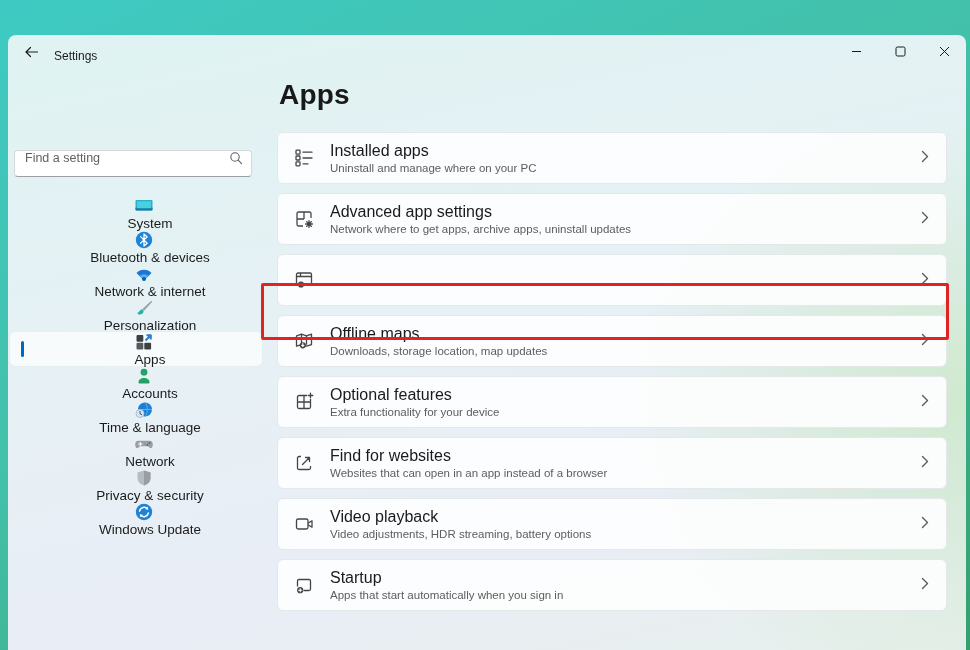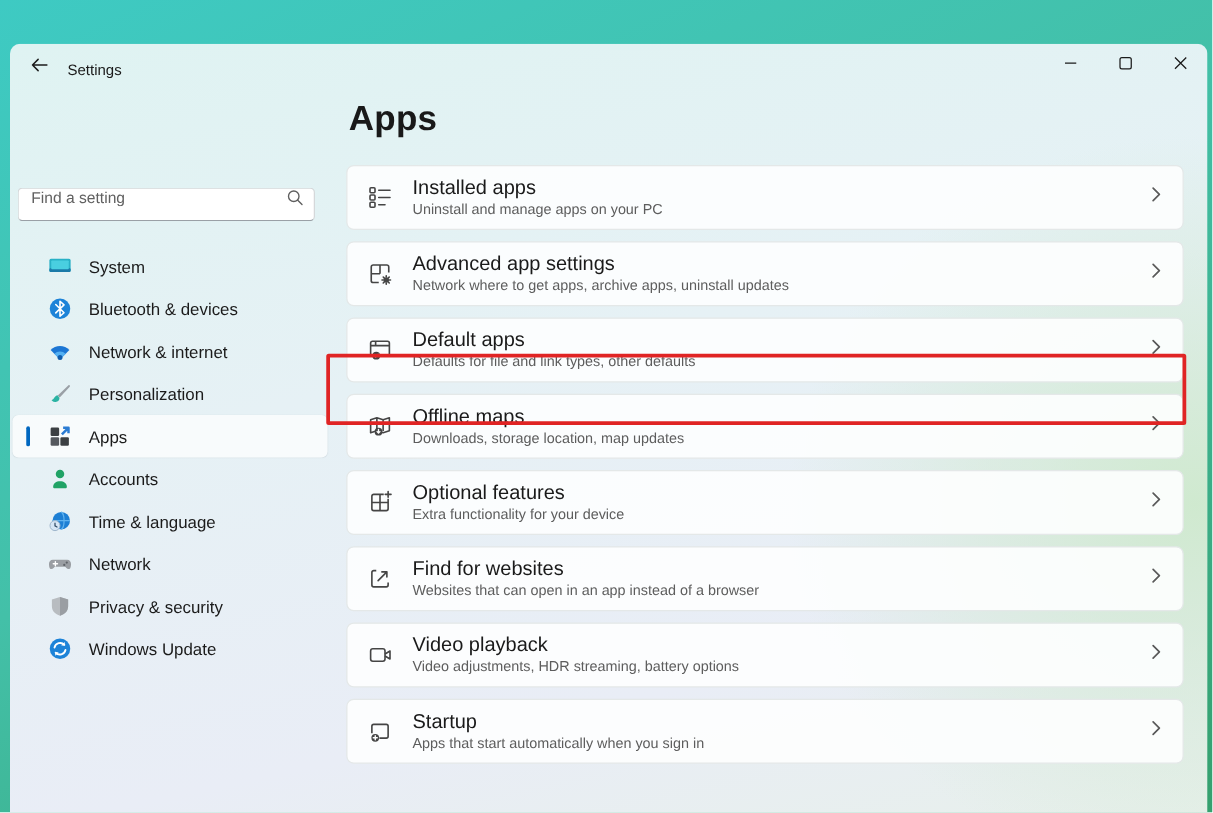--- a/index.html
+++ b/index.html
@@ -38,21 +38,21 @@
     border-radius:4px; display:flex; align-items:flex-start; padding:0 8px 0 10px;
   }
   .search-box input {
     flex:1; border:none; outline:none; background:transparent;
     font-size:12.5px; color:#1b1b1b; font-family:inherit;
   }
   .search-box input::placeholder { color:#616161; }
   .nav { position:absolute; left:2px; top:121px; width:252px; }
   .nav-item {
     position:relative; height:34px; display:flex; align-items:center;
-    border-radius:5px; padding-left:28px; cursor:default;
+    border-radius:5px; padding-left:28px; cursor:default;flex-direction:column;
   }
   .nav-item .nav-icon { width:20px; height:20px; margin-right:13px; display:flex; align-items:center; justify-content:center; }
   .nav-item .nav-label { font-size:13.5px; color:#1b1b1b; }
   .nav-item.selected { background:rgba(255,255,255,0.72); box-shadow:0 0 1px rgba(0,0,0,0.08); }
   .nav-item.selected::before {
     content:""; position:absolute; left:11px; top:9px; width:3px; height:16px;
     border-radius:2px; background:var(--accent, #0067c0);
   }
 
   
@@ -231,21 +231,21 @@
     <span class="card-icon">
               <svg width="22" height="22" viewBox="0 0 22 22" fill="none" stroke="#454545" stroke-width="1.3">
                 <rect x="3" y="3.2" width="4" height="4" rx="0.8"></rect>
                 <rect x="3" y="9" width="4" height="4" rx="0.8"></rect>
                 <rect x="3" y="14.8" width="4" height="4" rx="0.8"></rect>
                 <path d="M10 5.2h9M10 11h9M10 16.8h5" stroke-linecap="round"></path>
               </svg>
             </span>
     <span class="card-text">
       <span class="card-title">Installed apps</span>
-      <span class="card-sub">Uninstall and manage apps on your PC</span>
+      <span class="card-sub">Uninstall and manage where on your PC</span>
     </span>
     <span class="card-chevron">
       <svg width="8" height="13" viewBox="0 0 8 13">
                 <path d="M1.5 1.5L6.5 6.5L1.5 11.5" stroke="#5a5a5a" stroke-width="1.4" fill="none" stroke-linecap="round" stroke-linejoin="round"></path>
               </svg>
     </span>
   </div>
           <div class="card">
     <span class="card-icon">
               <svg width="22" height="22" viewBox="0 0 22 22" fill="none" stroke="#454545" stroke-width="1.3">
@@ -267,24 +267,20 @@
   </div>
           <div class="card">
     <span class="card-icon">
               <svg width="22" height="22" viewBox="0 0 22 22" fill="none" stroke="#454545" stroke-width="1.3">
                 <path d="M5 15.5A1.5 1.5 0 013.5 14V5.5A1.5 1.5 0 015 4h12a1.5 1.5 0 011.5 1.5V14a1.5 1.5 0 01-1.5 1.5h-6.5"></path>
                 <path d="M3.5 7.5h15M7.5 4v3.5"></path>
                 <circle cx="8" cy="15.5" r="3.1" fill="#454545" stroke="none"></circle>
                 <path d="M6.6 15.5l1 1 1.8-2" stroke="#fff" stroke-width="1.1" stroke-linecap="round" stroke-linejoin="round"></path>
               </svg>
             </span>
-    <span class="card-text">
-      <span class="card-title">Default apps</span>
-      <span class="card-sub">Defaults for file and link types, other defaults</span>
-    </span>
     <span class="card-chevron">
       <svg width="8" height="13" viewBox="0 0 8 13">
                 <path d="M1.5 1.5L6.5 6.5L1.5 11.5" stroke="#5a5a5a" stroke-width="1.4" fill="none" stroke-linecap="round" stroke-linejoin="round"></path>
               </svg>
     </span>
   </div>
           <div class="card">
     <span class="card-icon">
               <svg width="22" height="22" viewBox="0 0 22 22" fill="none" stroke="#454545" stroke-width="1.3" stroke-linejoin="round">
                 <path d="M3.5 5.8l5-1.6 5 1.6 5-1.6v10.4l-5 1.6-5-1.6-5 1.6zM8.5 4.2v9M13.5 5.8v9"></path>

